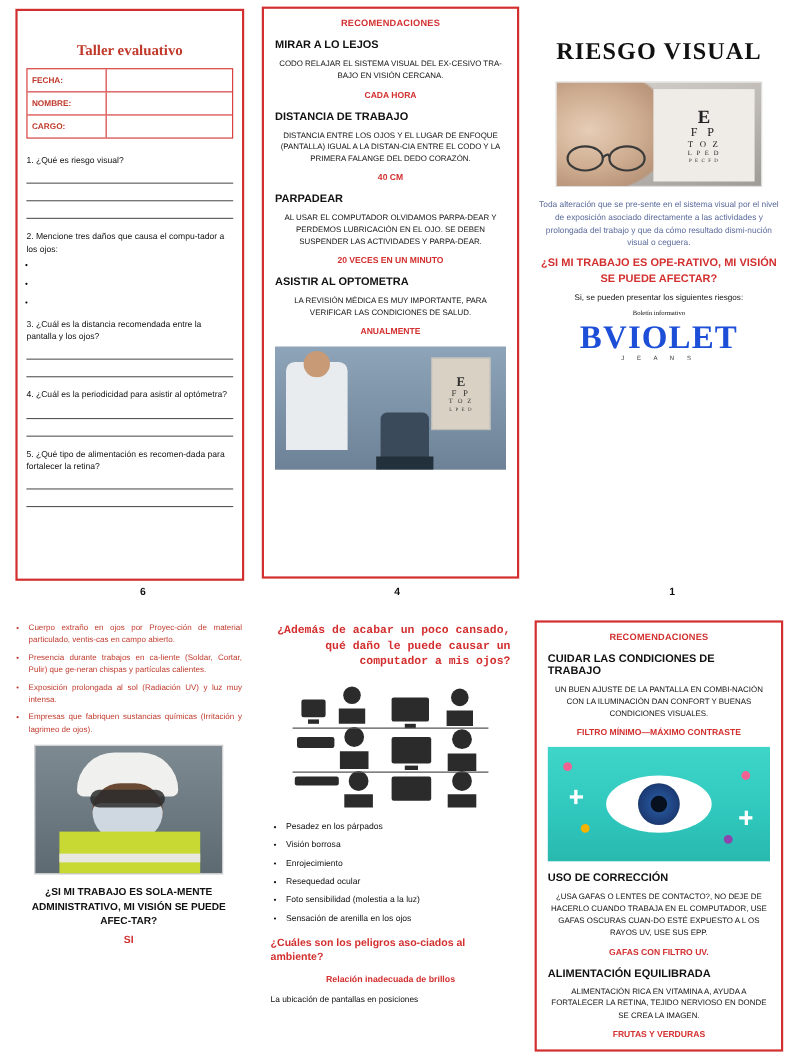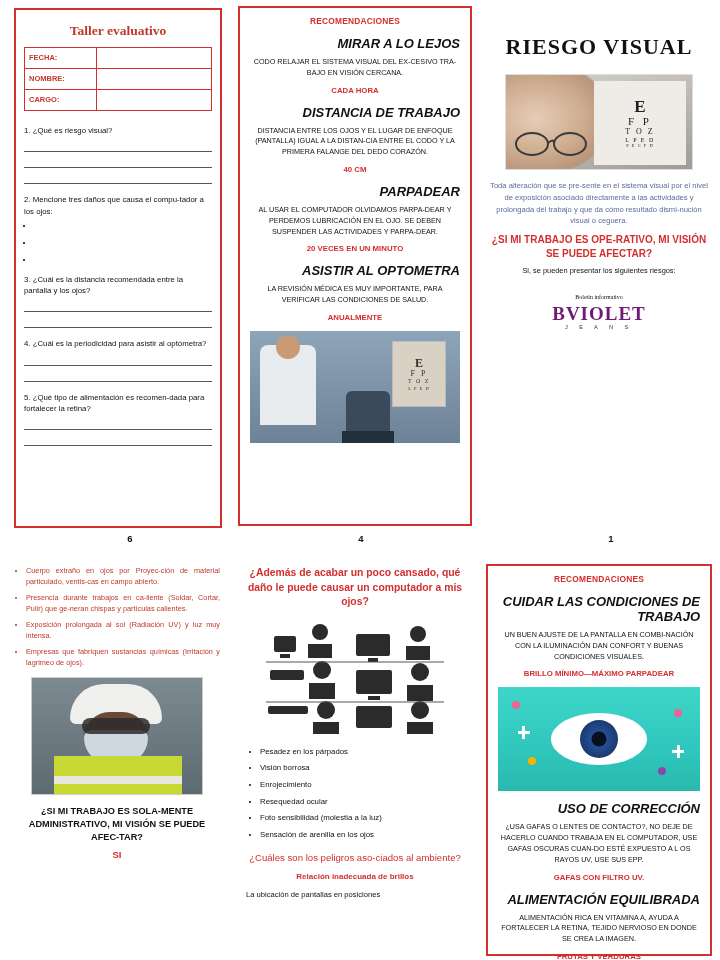--- a/index.html
+++ b/index.html
@@ -16,21 +16,21 @@
     grid-template-rows: 558px 402px;
     background: #fff;
   }
   .panel { position: relative; overflow: hidden; }
 
   
   .p6 { padding: 8px 10px 0 14px; }
   .p6-box {
     border: 2px solid #d32f2f;
     height: 520px;
-    padding: 9px 8px 0 8px;
+    padding: 24px 8px 0 8px;
   }
   .p6-title {
     text-align: center;
     font-size: 13.5px;
     font-weight: bold;
     color: #c0392b;
     margin: 4px 0 8px 0;
     font-family: "Liberation Serif", serif;
   }
   .p6-fields { border: 1.5px solid #d32f2f; margin-bottom: 14px; }
@@ -76,24 +76,23 @@
     color: #d32f2f;
     font-weight: bold;
     text-align: center;
     font-size: 8.4px;
     letter-spacing: .2px;
     margin-bottom: 8px;
   }
   .blk-head {
     color: #111;
     font-weight: bold;
-    text-align: right;
-    font-size: 13px;
+    text-align: left;
+    font-size: 10px;
     margin: 10px 0 6px 0;
-    font-style: italic;
   }
   .body-txt {
     font-size: 7.2px;
     color: #111;
     text-align: center;
     line-height: 1.5;
     margin-bottom: 7px;
   }
   .red-accent {
     color: #d32f2f;
@@ -147,29 +146,29 @@
     font-size: 10px;
     margin: 6px 0 5px 0;
     line-height: 1.35;
   }
   .q-body {
     color: #5b6b9c;
     font-size: 7.6px;
     line-height: 1.55;
     margin-bottom: 6px;
   }
-  .q-body2 { color: #111; font-size: 7.4px; line-height: 1.5; margin-bottom: 18px; }
+  .q-body2 { color: #111; font-size: 7.4px; line-height: 1.5; margin-bottom: 6px; }
   .boletin {
     font-family: "Liberation Serif", serif;
     font-size: 6px; color: #111; margin: 6px 0 4px 0;
   }
   .brand {
     font-family: "Liberation Serif", serif;
-    font-size: 19px; font-weight: bold; letter-spacing: 1px;
-    color: #701a75; line-height: 1;
+    font-size: 30px; font-weight: bold; letter-spacing: 1px;
+    color: #1d4ed8; line-height: 1;
   }
   .brand-sub {
     font-size: 5.5px; letter-spacing: 5px; color: #333;
     margin-top: 1px;
   }
 
   
   .p5 { padding: 8px 12px 0 14px; }
   .p5 ul { margin-left: 12px; }
   .p5 li {
@@ -216,33 +215,33 @@
     font-size: 9.2px; line-height: 1.45; margin-top: 6px;
   }
   .p5-yes {
     text-align: center; color: #d32f2f; font-weight: bold;
     font-size: 9.5px; margin-top: 4px;
   }
 
   
   .p2 { padding: 8px 14px 0 14px; }
   .p2-head {
-    color: #d32f2f; font-weight: bold; text-align: center;
-    font-size: 10.4px; line-height: 1.4; margin-bottom: 8px;
+    color: #d32f2f; font-weight: bold; text-align: right;
+    font-size: 10.4px; line-height: 1.4; margin-bottom: 8px; font-family: Liberation Mono, monospace;
   }
   .office-img {
     width: 190px; height: 118px; margin: 0 auto 10px auto;
     position: relative; background: #ffffff;
   }
   .p2 ul { margin-left: 14px; }
   .p2 li {
     font-size: 7.8px; color: #111; line-height: 1.5; margin-bottom: 5px;
   }
   .p2-head2 {
-    color: #d32f2f; font-weight: normal; text-align: center;
+    color: #d32f2f; font-weight: bold; text-align: left;
     font-size: 9.6px; line-height: 1.4; margin: 10px 0 8px 0;
   }
   .p2-sub {
     color: #d32f2f; font-weight: bold; text-align: center;
     font-size: 8px; margin-bottom: 8px;
   }
   .p2-txt { font-size: 7.6px; color: #111; line-height: 1.5; text-align: left; }
 
   
   .p3 { padding: 6px 8px 0 8px; }
@@ -468,21 +467,21 @@
     <div class="p2-sub">Relación inadecuada de brillos</div>
     <div class="p2-txt">La ubicación de pantallas en posiciones</div>
   </div>
 
   <div class="panel p3">
     <div class="p3-box">
       <div class="red-head">RECOMENDACIONES</div>
 
       <div class="blk-head">CUIDAR LAS CONDICIONES DE TRABAJO</div>
       <div class="body-txt">UN BUEN AJUSTE DE LA PANTALLA EN COMBI-NACIÓN CON LA ILUMINACIÓN DAN CONFORT Y BUENAS CONDICIONES VISUALES.</div>
-      <div class="red-accent">BRILLO MÍNIMO—MÁXIMO PARPADEAR</div>
+      <div class="red-accent">FILTRO MÍNIMO—MÁXIMO CONTRASTE</div>
 
       <div class="eye-img">
         <div class="eye-dots">
           <div class="dot" style="left:14px;top:14px;background:#f06292;"></div>
           <div class="dot" style="left:30px;top:70px;background:#f4b400;"></div>
           <div class="dot" style="right:18px;top:22px;background:#f06292;"></div>
           <div class="dot" style="right:34px;bottom:16px;background:#8e44ad;"></div>
           <div class="cross" style="left:20px;top:44px;width:12px;height:3px;"></div>
           <div class="cross" style="left:24px;top:39px;width:3px;height:13px;"></div>
           <div class="cross" style="right:16px;bottom:38px;width:12px;height:3px;"></div>

